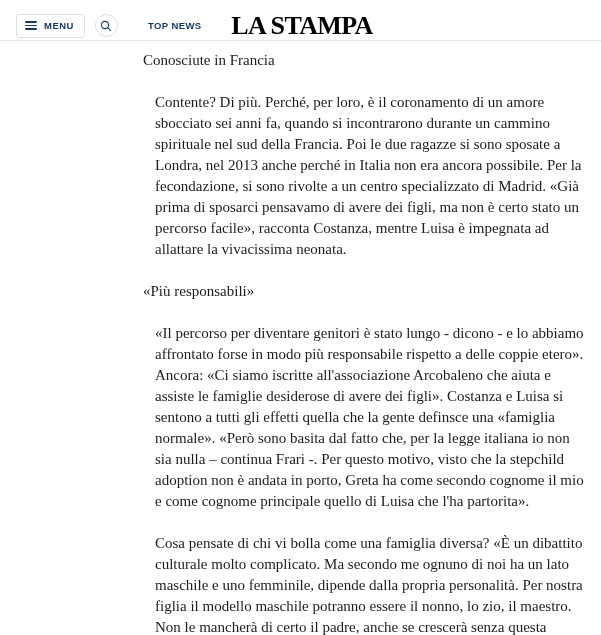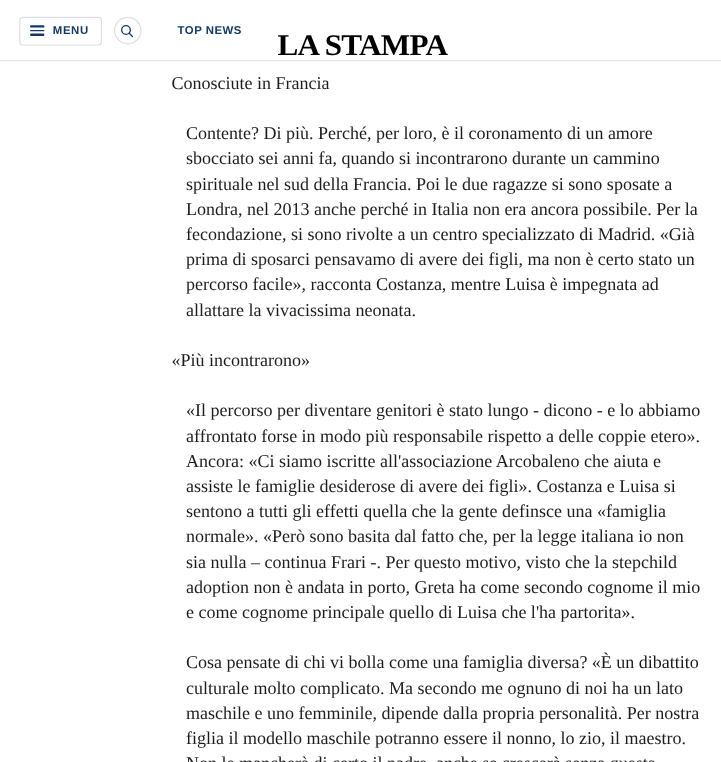--- a/index.html
+++ b/index.html
@@ -11,21 +11,21 @@
     width: 601px;
     height: 635px;
     overflow: hidden;
     font-family: "Liberation Sans", sans-serif;
     color: #1a1a1a;
   }
 
   
   .site-header {
     position: relative;
-    height: 51px;
+    height: 41px;
     border-bottom: 1px solid #e6e6e6;
     background: #ffffff;
     box-sizing: border-box;
   }
   .header-left {
     position: absolute;
     left: 16px;
     top: 0;
     height: 51px;
     display: flex;
@@ -94,21 +94,21 @@
     margin-left: 20px;
   }
 
   .brand-logo {
     position: absolute;
     left: 4px;
     right: 0;
     top: 0;
     height: 51px;
     display: flex;
-    align-items: flex-end;
+    align-items: center;
     justify-content: center;
     pointer-events: none;
   }
   .brand-logo .wordmark {
     font-family: "Liberation Serif", "DejaVu Serif", serif;
     font-weight: 700;
     font-size: 25px;
     letter-spacing: -0.6px;
     color: #000000;
     line-height: 1;
@@ -165,17 +165,17 @@
   <div class="brand-logo">
     <span class="wordmark">LA STAMPA</span>
   </div>
 
 </div>
 
 <div class="article-wrap">
   <div class="article-body" id="article-body">
       <p class="subhead">Conosciute in Francia</p>
       <p class="">Contente? Di più. Perché, per loro, è il coronamento di un amore sbocciato sei anni fa, quando si incontrarono durante un cammino spirituale nel sud della Francia. Poi le due ragazze si sono sposate a Londra, nel 2013 anche perché in Italia non era ancora possibile. Per la fecondazione, si sono rivolte a un centro specializzato di Madrid. «Già prima di sposarci pensavamo di avere dei figli, ma non è certo stato un percorso facile», racconta Costanza, mentre Luisa è impegnata ad allattare la vivacissima neonata.</p>
-      <p class="subhead">«Più incontrarono»</p>
+      <p class="subhead">«Più responsabili»</p>
       <p class="">«Il percorso per diventare genitori è stato lungo - dicono - e lo abbiamo affrontato forse in modo più responsabile rispetto a delle coppie etero». Ancora: «Ci siamo iscritte all'associazione Arcobaleno che aiuta e assiste le famiglie desiderose di avere dei figli». Costanza e Luisa si sentono a tutti gli effetti quella che la gente definsce una «famiglia normale». «Però sono basita dal fatto che, per la legge italiana io non sia nulla – continua Frari -. Per questo motivo, visto che la stepchild adoption non è andata in porto, Greta ha come secondo cognome il mio e come cognome principale quello di Luisa che l'ha partorita».</p>
       <p class="">Cosa pensate di chi vi bolla come una famiglia diversa? «È un dibattito culturale molto complicato. Ma secondo me ognuno di noi ha un lato maschile e uno femminile, dipende dalla propria personalità. Per nostra figlia il modello maschile potranno essere il nonno, lo zio, il maestro. Non le mancherà di certo il padre, anche se crescerà senza questa figura». Le due mamme guardano al futuro con speranza. «Magari nostra figlia verrà su in una società più pronta a questi tipi di cambiamento, anche se ci rendiamo</p>
     </div>
 </div>
 
 </body></html>

